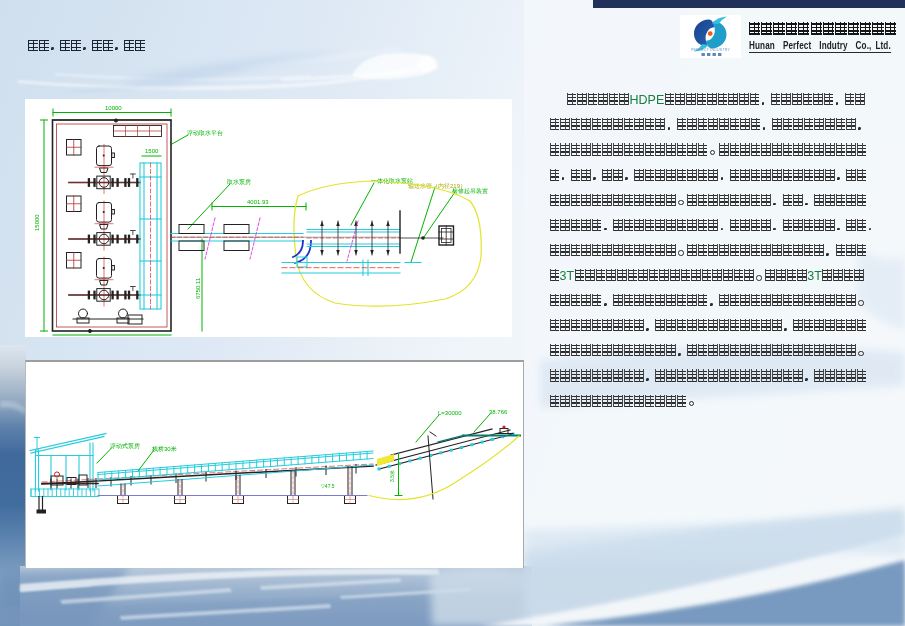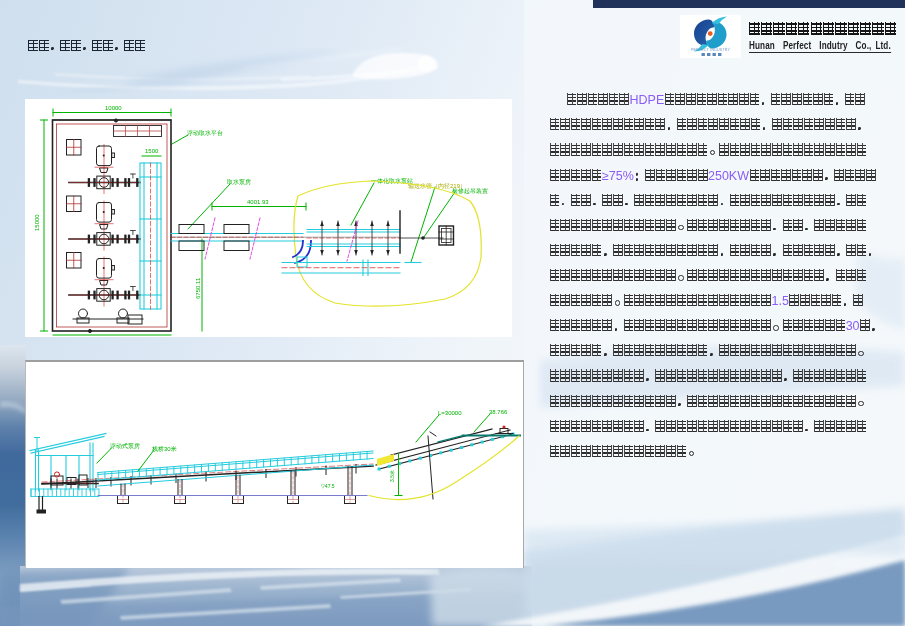--- a/index.html
+++ b/index.html
@@ -18,21 +18,21 @@
 i.m{background:repeating-linear-gradient(90deg,#1a2531 0 .9px,rgba(0,0,0,0) .9px 4.9px),repeating-linear-gradient(0deg,#1a2531 0 1.05px,rgba(0,0,0,0) 1.05px 3.45px)}
 i.h{width:11.3px;height:13.2px;margin:0 .55px;vertical-align:-1.7px;
  background:repeating-linear-gradient(90deg,#151515 0 1.3px,rgba(0,0,0,0) 1.3px 4.6px),
             repeating-linear-gradient(0deg,#151515 0 1.65px,rgba(0,0,0,0) 1.65px 3.4px)}
 #motto{left:28px;top:35.5px}
 #logo{left:680px;top:15px;width:61px;height:43px;background:#fff}
 #cn{left:748px;top:19px}
 #en{left:749px;top:38.8px;white-space:nowrap;font-size:11px;font-weight:bold;color:#1e1e1e;letter-spacing:.15px;word-spacing:2.2px;border-bottom:1.3px solid #2a2a2a;padding-bottom:1px;transform:scaleX(.74);transform-origin:0 50%}
 #box1{left:25px;top:99px;width:487px;height:238px;background:#fff}
 #box2{left:25px;top:360px;width:499px;height:208px;background:#fff;border-top:2.5px solid #9e9e9e;border-left:1.5px solid #b9b9b9;border-right:1.5px solid #a9a9a9}
-#txt{left:549px;top:88.2px;width:340px;font-size:12.5px;color:#8b5cf6}
+#txt{left:549px;top:88.2px;width:340px;font-size:12.5px;color:#15803d}
 #txt>div{height:25.12px;line-height:25.12px;white-space:nowrap}
 </style></head><body>
 <div id="pg">
 <svg id="bg" width="905" height="626" viewBox="0 0 905 626">
  <defs>
   <linearGradient id="sky" x1="0" y1="0" x2="1" y2=".25">
    <stop offset="0" stop-color="#cfdfee"></stop>
           <stop offset=".35" stop-color="#dee9f5"></stop>
    <stop offset=".62" stop-color="#f0f5fa"></stop>
           <stop offset="1" stop-color="#f7fafd"></stop>
@@ -576,26 +576,24 @@
   <text x="368" y="120" font-size="5" transform="rotate(-90 368 120)">3.5米</text>
  </g>
 </g>
 
 </svg>
 </div>
 <div id="txt">
 <div style="text-indent:17px"><i></i><i></i><i></i><i></i><i></i><i></i>HDPE<i></i><i></i><i></i><i></i><i></i><i></i><i></i><i></i><i></i><b></b><i></i><i></i><i></i><i></i><i></i><i></i><b></b><i></i><i></i></div>
 <div><i></i><i></i><i></i><i></i><i></i><i></i><i></i><i></i><i></i><i></i><i></i><b></b><i></i><i></i><i></i><i></i><i></i><i></i><i></i><i></i><b></b><i></i><i></i><i></i><i></i><i></i><i></i><i></i><i></i><b></b></div>
 <div><i></i><i></i><i></i><i></i><i></i><i></i><i></i><i></i><i></i><i></i><i></i><i></i><i></i><i></i><i></i><b class="o"></b><i></i><i></i><i></i><i></i><i></i><i></i><i></i><i></i><i></i><i></i><i></i><i></i><i></i><i></i></div>
-<div><i></i><i></i><i></i><i></i><i></i>≥75%<b class="s"></b><i></i><i></i><i></i><i></i><i></i><i></i>250KW<i></i><i></i><i></i><i></i><i></i><i></i><i></i><b></b><i></i><i></i><i></i><i></i></div>
 <div><i></i><b></b><i></i><i></i><b></b><i></i><i></i><b></b><i></i><i></i><i></i><i></i><i></i><i></i><i></i><i></i><b></b><i></i><i></i><i></i><i></i><i></i><i></i><i></i><i></i><i></i><i></i><b></b><i></i><i></i></div>
 <div><i></i><i></i><i></i><i></i><i></i><i></i><i></i><i></i><i></i><i></i><i></i><i></i><b class="o"></b><i></i><i></i><i></i><i></i><i></i><i></i><i></i><i></i><b></b><i></i><i></i><b></b><i></i><i></i><i></i><i></i><i></i></div>
 <div><i></i><i></i><i></i><i></i><i></i><b></b><i></i><i></i><i></i><i></i><i></i><i></i><i></i><i></i><i></i><i></i><b></b><i></i><i></i><i></i><i></i><b></b><i></i><i></i><i></i><i></i><i></i><b></b><i></i><i></i><b></b></div>
 <div><i></i><i></i><i></i><i></i><i></i><i></i><i></i><i></i><i></i><i></i><i></i><i></i><b class="o"></b><i></i><i></i><i></i><i></i><i></i><i></i><i></i><i></i><i></i><i></i><i></i><i></i><i></i><b></b><i></i><i></i><i></i></div>
-<div><i></i><i></i><i></i><i></i><i></i><i></i><b class="o"></b><i></i><i></i><i></i><i></i><i></i><i></i><i></i><i></i><i></i><i></i><i></i><i></i><i></i><i></i>1.5<i></i><i></i><i></i><i></i><i></i><b></b><i></i></div>
-<div><i></i><i></i><i></i><i></i><i></i><i></i><b></b><i></i><i></i><i></i><i></i><i></i><i></i><i></i><i></i><i></i><i></i><i></i><i></i><i></i><i></i><b class="o"></b><i></i><i></i><i></i><i></i><i></i><i></i>30<i></i><b></b></div>
+<div><i></i>3T<i></i><i></i><i></i><i></i><i></i><i></i><i></i><i></i><i></i><i></i><i></i><i></i><i></i><i></i><i></i><i></i><i></i><b class="o"></b><i></i><i></i><i></i><i></i>3T<i></i><i></i><i></i><i></i></div>
 <div><i></i><i></i><i></i><i></i><i></i><b></b><i></i><i></i><i></i><i></i><i></i><i></i><i></i><i></i><i></i><b></b><i></i><i></i><i></i><i></i><i></i><i></i><i></i><i></i><i></i><i></i><i></i><i></i><i></i><b class="o"></b></div>
 <div><i></i><i></i><i></i><i></i><i></i><i></i><i></i><i></i><i></i><b></b><i></i><i></i><i></i><i></i><i></i><i></i><i></i><i></i><i></i><i></i><i></i><i></i><b></b><i></i><i></i><i></i><i></i><i></i><i></i><i></i></div>
 <div><i></i><i></i><i></i><i></i><i></i><i></i><i></i><i></i><i></i><i></i><i></i><i></i><b></b><i></i><i></i><i></i><i></i><i></i><i></i><i></i><i></i><i></i><i></i><i></i><i></i><i></i><i></i><i></i><i></i><b class="o"></b></div>
 <div><i></i><i></i><i></i><i></i><i></i><i></i><i></i><i></i><i></i><b></b><i></i><i></i><i></i><i></i><i></i><i></i><i></i><i></i><i></i><i></i><i></i><i></i><i></i><i></i><b></b><i></i><i></i><i></i><i></i><i></i></div>
 <div><i></i><i></i><i></i><i></i><i></i><i></i><i></i><i></i><i></i><i></i><i></i><i></i><i></i><b class="o"></b></div>
 </div>
 </div>
 
 </body></html>

